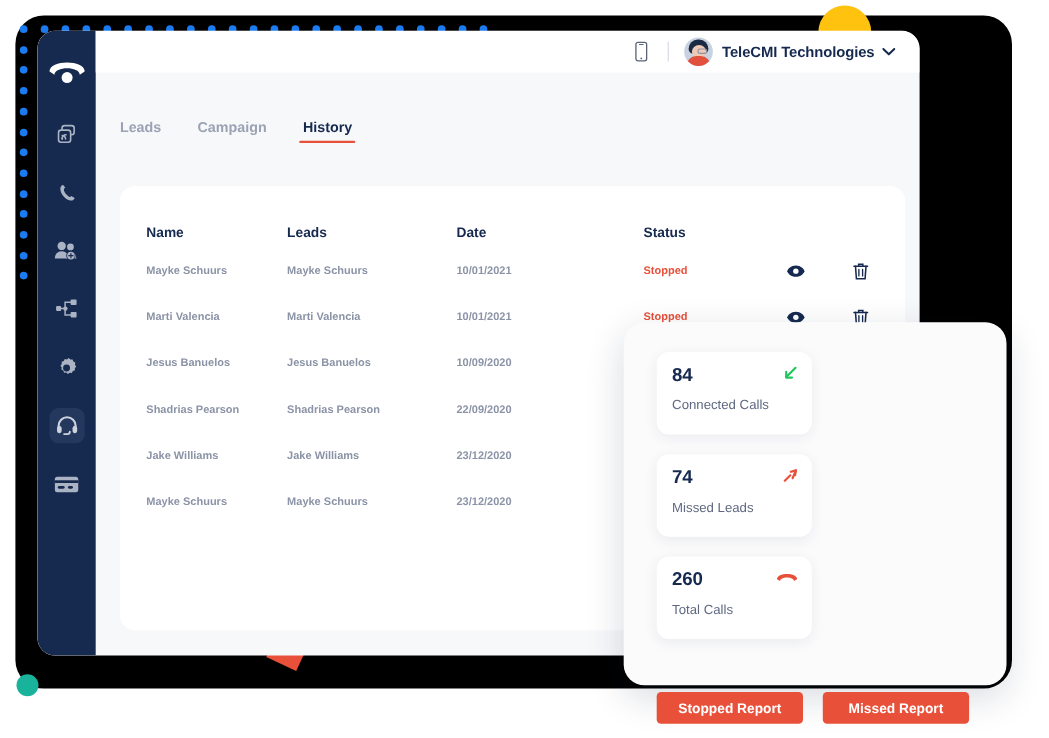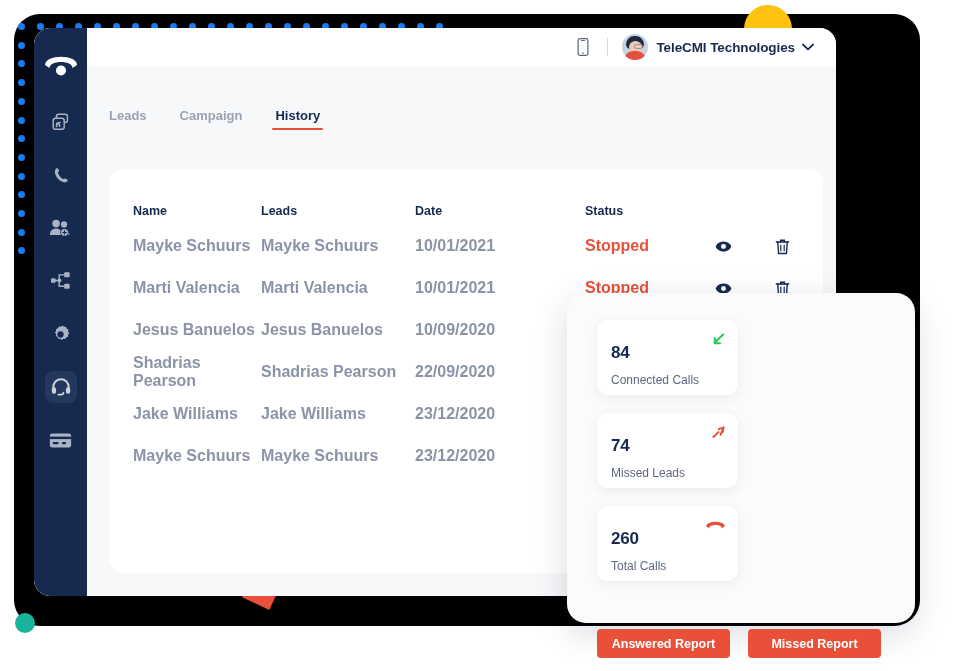--- a/index.html
+++ b/index.html
@@ -231,21 +231,21 @@
   table.history th {
     text-align: left;
     font-size: 12.5px;
     font-weight: 700;
     color: #16294f;
     padding: 28px 0 0 0;
     height: 56px;
     vertical-align: middle;
   }
   table.history td {
-    font-size: 16px;
+    font-size: 10px;
     font-weight: 700;
     color: #8b93a6;
     height: 42px;
     vertical-align: middle;
   }
   table.history th:nth-child(1),
   table.history td:nth-child(1) { width: 152px; padding-left: 24px; }
   table.history th:nth-child(2),
   table.history td:nth-child(2) { width: 154px; }
   table.history th:nth-child(3),
@@ -283,21 +283,20 @@
     border-radius: 11px;
     box-shadow: 0 3px 12px rgba(30,40,70,0.07);
     padding: 11px 14px 0 14px;
     position: relative;
   }
   .stat-value {
     font-size: 17px;
     font-weight: 700;
     color: #16294f;
     letter-spacing: -0.2px;
-    margin-top: 12px;
   }
   .stat-label {
     margin-top: 10px;
     font-size: 12px;
     font-weight: 400;
     color: #5f6881;
   }
   .stat-icon {
     position: absolute;
     right: 12px; top: 12px;
@@ -688,19 +687,19 @@
           <div class="stat-icon">
             <svg width="21" height="13" viewBox="0 0 22 13" fill="none">
               <path d="M1.4 8.6 C1.4 2.1, 20.6 2.1, 20.6 8.6 L17.6 10.4 C17.6 5.9, 4.4 5.9, 4.4 10.4 Z" fill="#e8503a"></path>
             </svg>
           </div>
         </div>
         <div style="width: 141px; height: 0px;"></div>
       </div>
 
     <div class="btn-row">
-      <button class="btn btn-filled">Answered Report</button>
+      <button class="btn btn-filled">Stopped Report</button>
       <button class="btn btn-filled">Missed Report</button>
     </div>
 
   </div>
 
 </div>
 
 </body></html>

